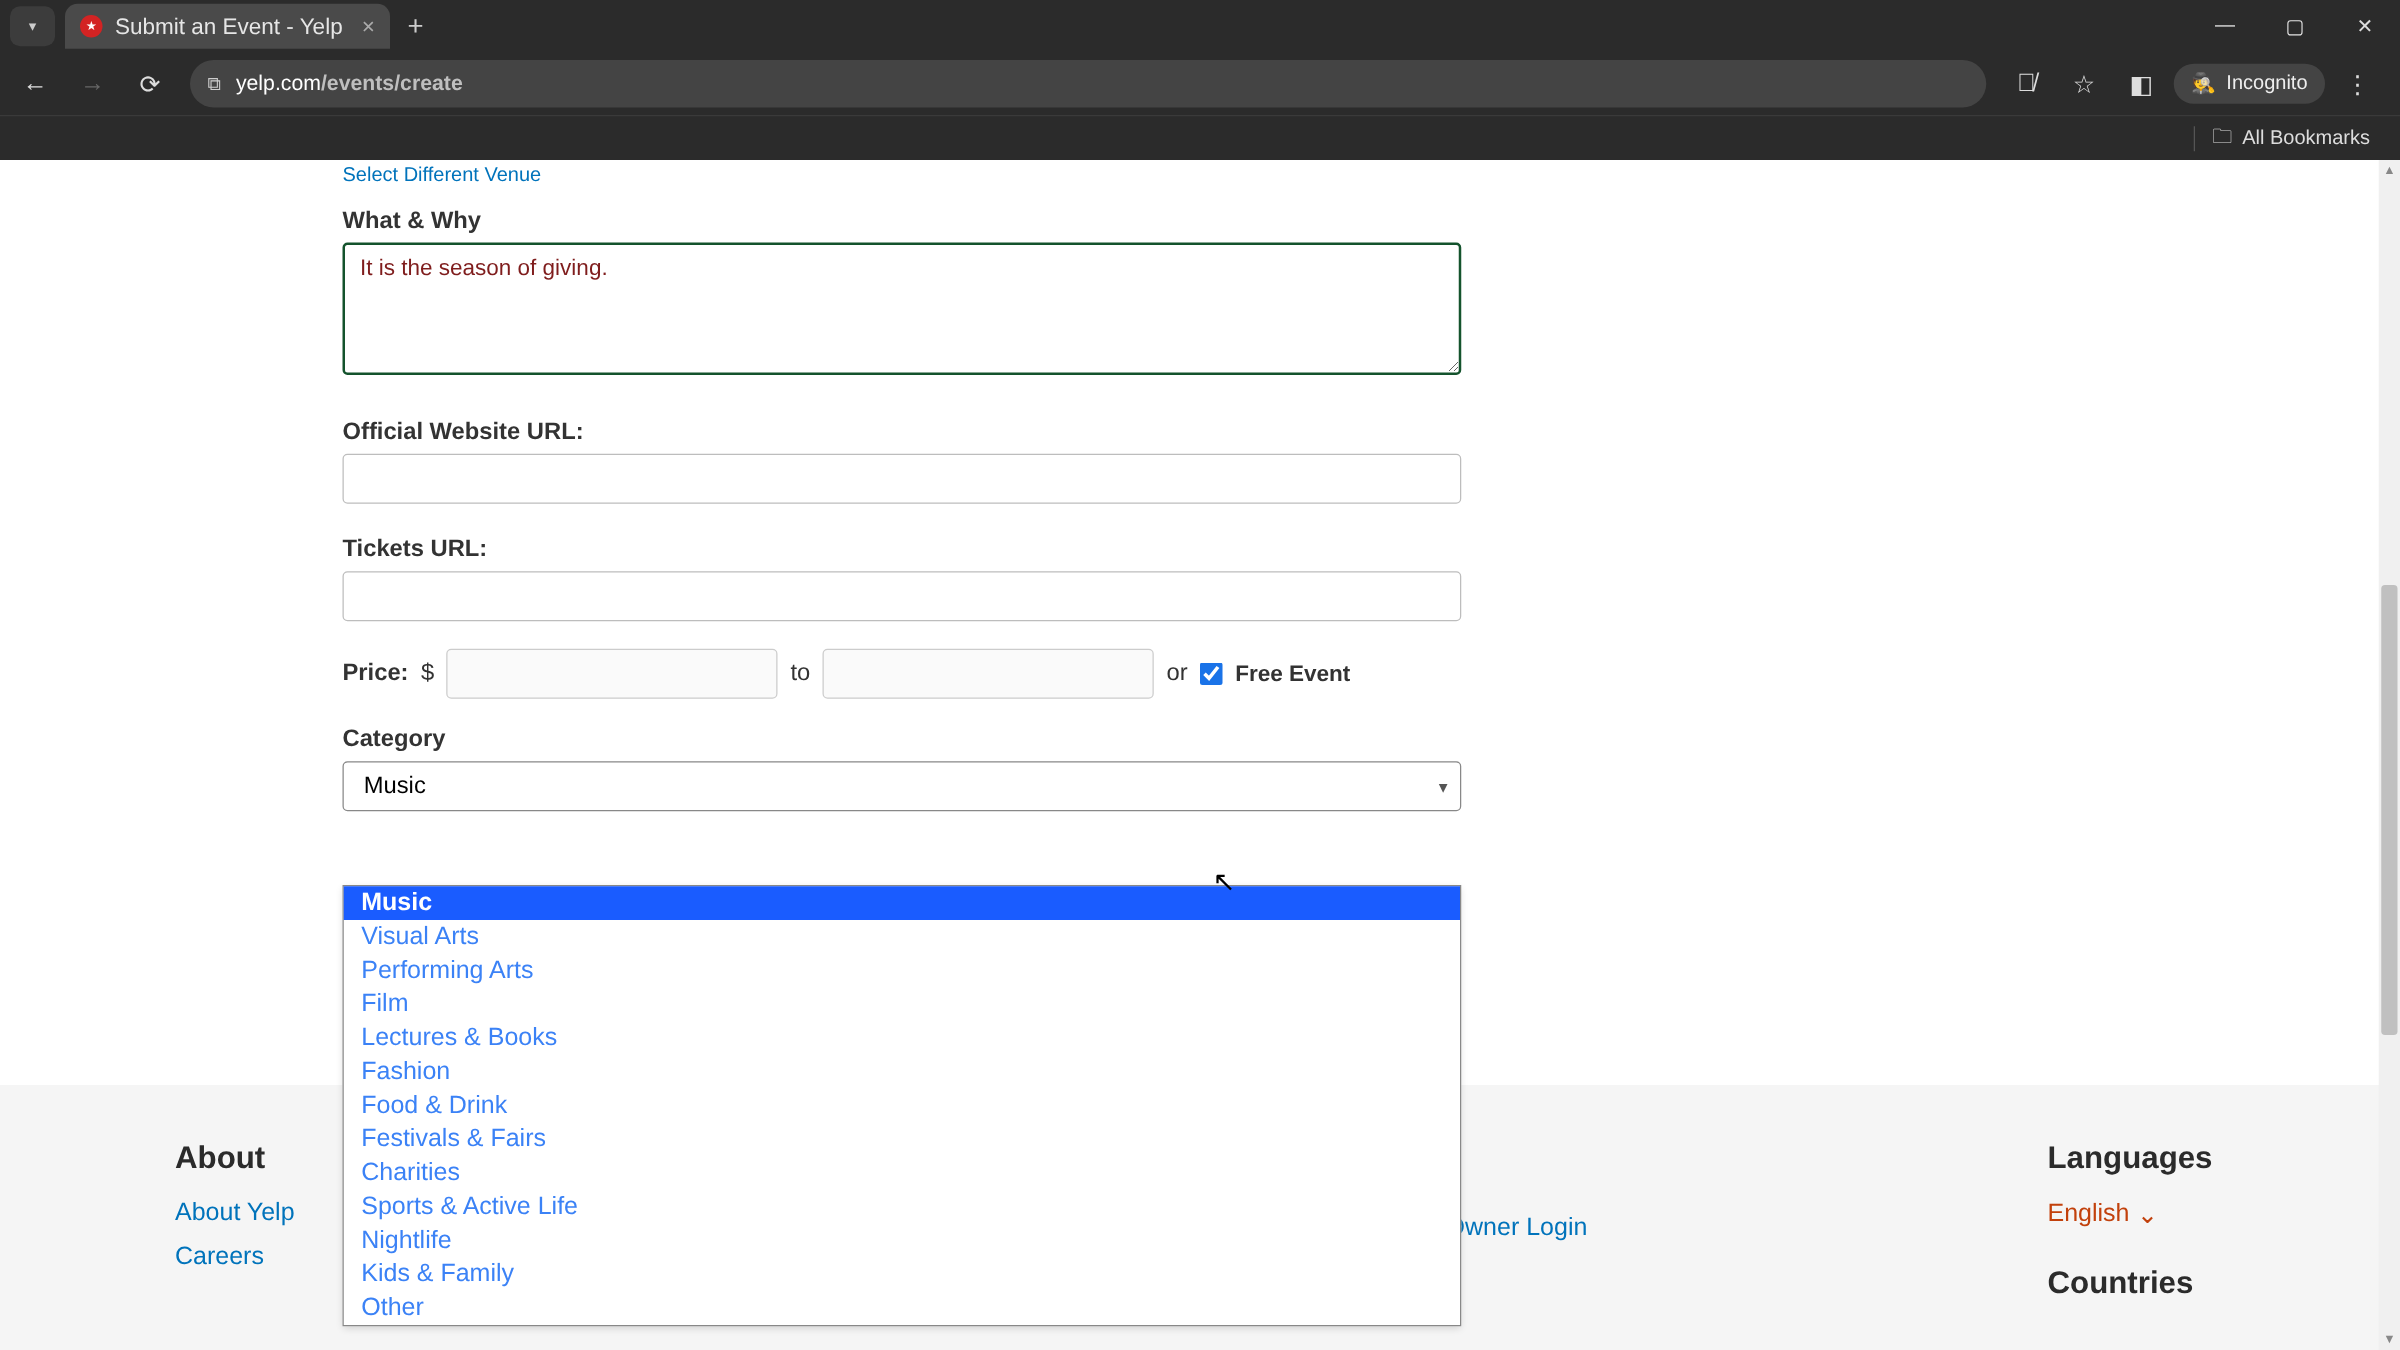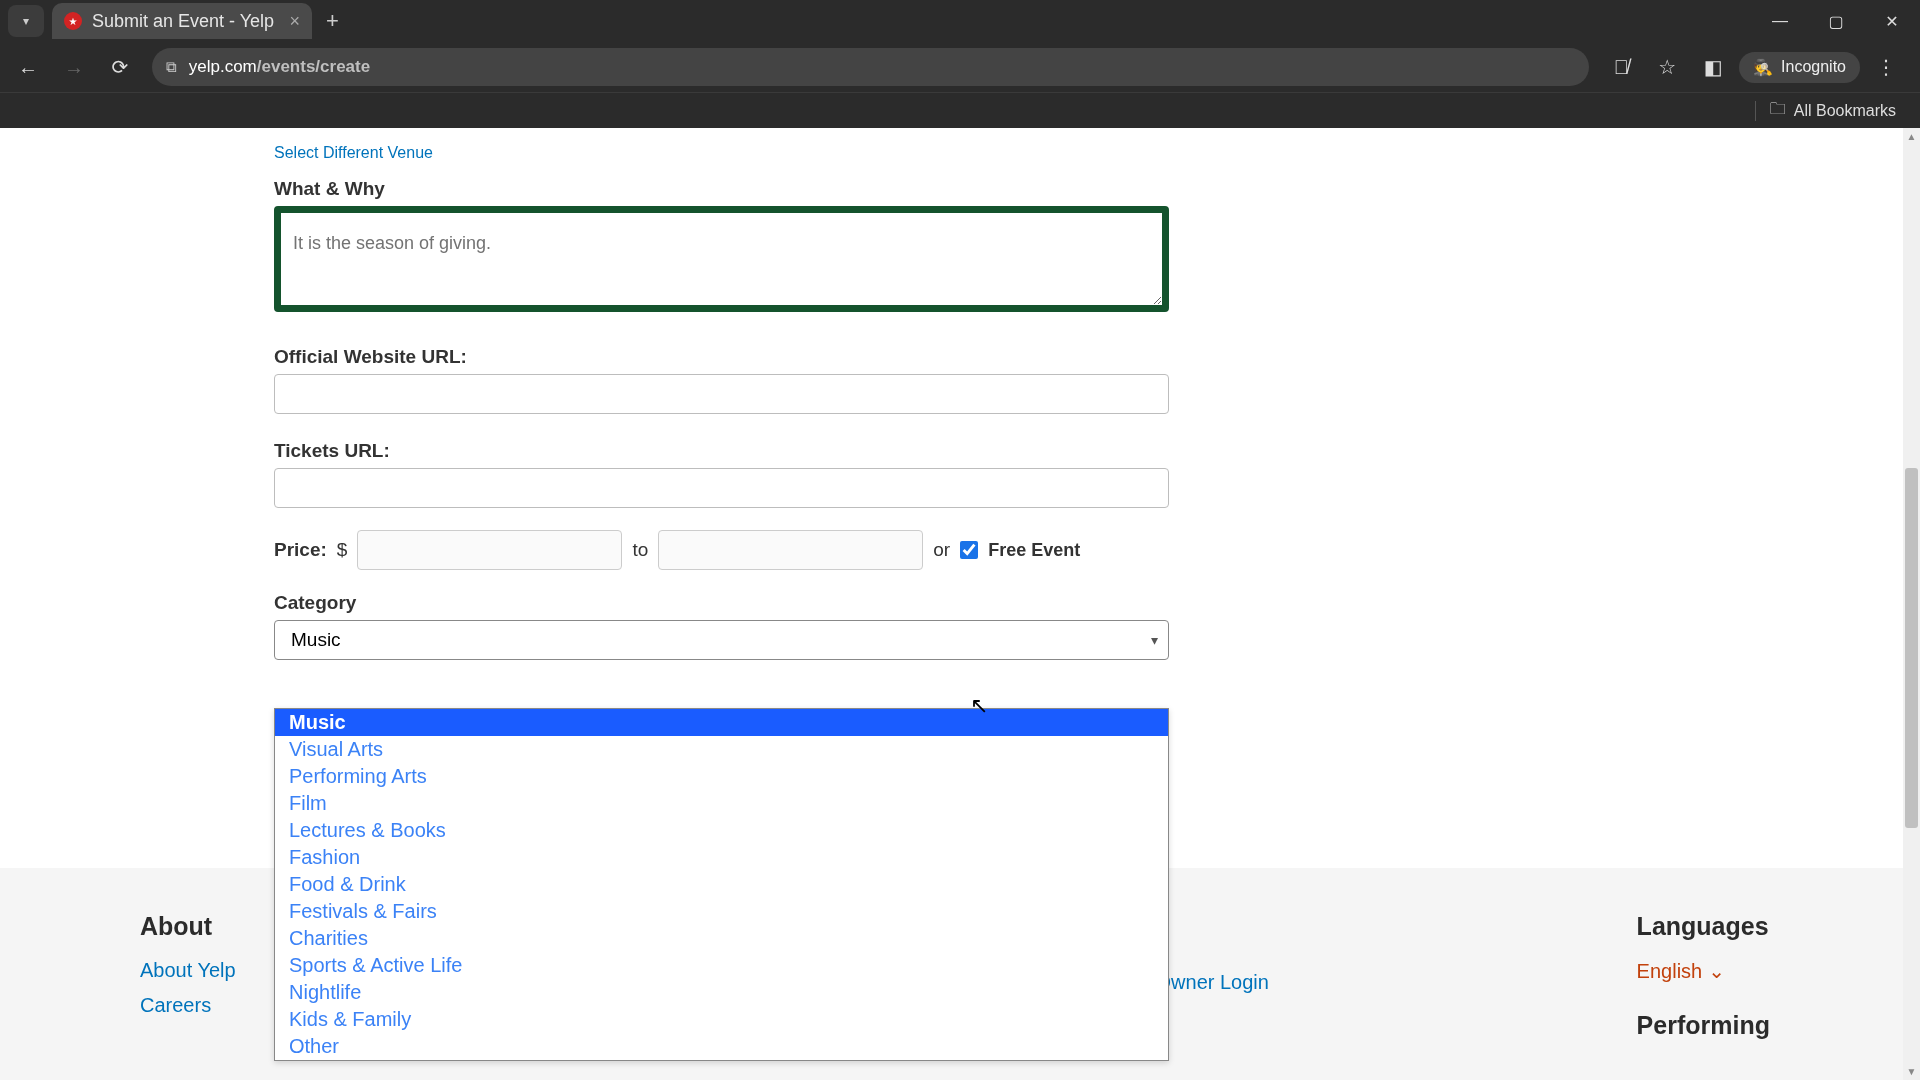--- a/index.html
+++ b/index.html
@@ -27,23 +27,23 @@
   .right-icons { display: flex; align-items: center; gap: 6px; padding-right: 6px;}
   .icon-btn { width: 40px; height: 40px; display: flex; align-items: center; justify-content: center; color: #ddd; font-size: 20px;}
   .incognito-chip { display:flex; align-items:center; gap:8px; background:#444; color:#eee; padding: 6px 14px; border-radius: 20px; font-size:16px;}
   .bookmarks-bar { height: 36px; display:flex; align-items:center; justify-content:flex-end; padding-right: 24px; border-top: 1px solid #3a3a3a;}
   .bookmarks-bar .sep { height:20px; width:1px; background:#555; margin-right:14px;}
   .bookmarks-bar .item { color:#ddd; font-size:16px; display:flex; align-items:center; gap:8px;}
 
   
   .viewport { position: relative; height: 952px; overflow: hidden; background:#fff;}
   .form-area { position: absolute; left: 274px; top: 4px; width: 900px; }
-  .link { color: #0073bb; font-size: 16px; cursor:pointer;margin-top:12px;}
+  .link { color: #0073bb; font-size: 16px; cursor:pointer;}
   .label { font-weight: bold; font-size: 19px; color: #333; margin-top: 16px; }
-  .textarea { width: 895px; height: 106px; border: 7px solid #14532d; border-radius: 4px; padding: 20px 12px; font-size: 18px; color:#737373; resize: both; margin-top:6px; font-family: Arial;}
+  .textarea { width: 895px; height: 106px; border: 2px solid #14532d; border-radius: 4px; padding: 8px 12px; font-size: 18px; color:#7f1d1d; resize: both; margin-top:6px; font-family: Arial;}
   .textinput { width: 895px; height: 40px; border: 1px solid #bdbdbd; border-radius: 4px; padding: 6px 12px; font-size: 18px; margin-top:6px;}
   .price-row { display:flex; align-items:center; gap: 10px; margin-top: 22px;}
   .price-row .label-inline { font-weight:bold; font-size:19px; color:#333;}
   .price-row .dollar { font-size:19px; color:#333;}
   .price-box { width: 265px; height: 40px; border:1px solid #ccc; border-radius:4px; background:#fafafa;}
   .price-row .to, .price-row .or { font-size:19px; color:#333;}
   .chk { width:18px; height:18px; accent-color: #1a73e8;}
   .free-lbl { font-weight:bold; font-size:18px; color:#333;}
   .select-box { width: 895px; height: 40px; border:1px solid #888; border-radius:4px; display:flex; align-items:center; justify-content:space-between; padding: 0 10px 0 16px; font-size:19px; margin-top:6px; background:#fff;}
   .chev { font-size:14px; color:#555;}
@@ -135,21 +135,21 @@
         <h3 style="visibility:hidden">.</h3>
         <div style="height:12px"></div>
         <a>Business Owner Login</a>
       </div>
       <div class="footer-col right">
         <h3>Languages</h3>
         <div class="footer-text">
           <span>English</span>
           <span>⌄</span>
         </div>
-        <h3 class="countries">Performing</h3>
+        <h3 class="countries">Countries</h3>
       </div>
     </div>
   </div>
 
   <div class="form-area">
     <div class="link">Select Different Venue</div>
     <div class="label" style="margin-top:16px">What &amp; Why</div>
     <textarea class="textarea" style="">It is the season of giving.</textarea>
 
     <div class="label" style="margin-top:30px">Official Website URL:</div>

